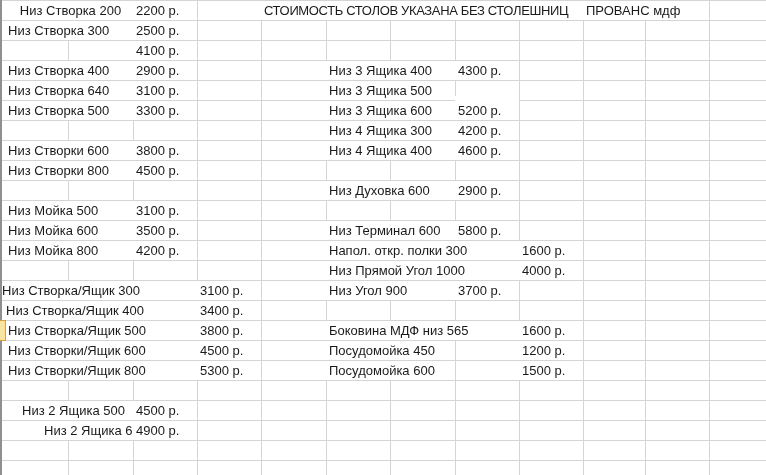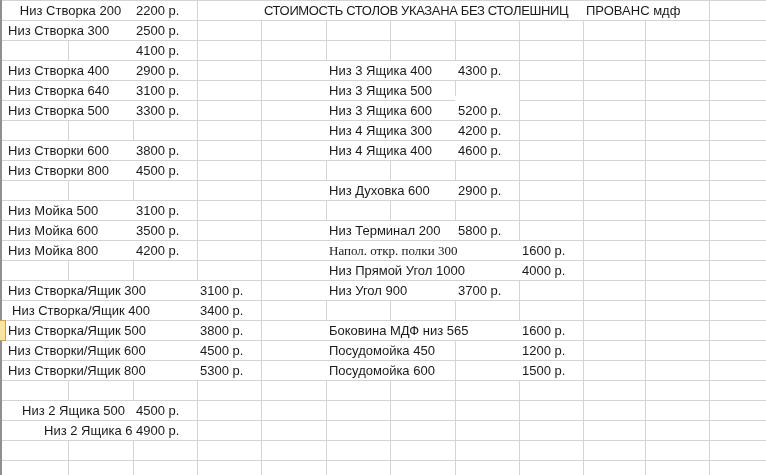--- a/index.html
+++ b/index.html
@@ -89,33 +89,33 @@
     <div class="cell" style="left: 326px; top: 141px; width: 129px; height: 19px;">Низ 4 Ящика 400</div>
     <div class="cell" style="left: 455px; top: 141px; width: 64px; height: 19px;">4600 р.</div>
     <div class="cell" style="left: 2px; top: 161px; width: 131px; height: 19px; padding-left: 6px;">Низ Створки 800</div>
     <div class="cell" style="left: 133px; top: 161px; width: 64px; height: 19px;">4500 р.</div>
     <div class="cell" style="left: 326px; top: 181px; width: 129px; height: 19px;">Низ Духовка 600</div>
     <div class="cell" style="left: 455px; top: 181px; width: 64px; height: 19px;">2900 р.</div>
     <div class="cell" style="left: 2px; top: 201px; width: 131px; height: 19px; padding-left: 6px;">Низ Мойка 500</div>
     <div class="cell" style="left: 133px; top: 201px; width: 64px; height: 19px;">3100 р.</div>
     <div class="cell" style="left: 2px; top: 221px; width: 131px; height: 19px; padding-left: 6px;">Низ Мойка 600</div>
     <div class="cell" style="left: 133px; top: 221px; width: 64px; height: 19px;">3500 р.</div>
-    <div class="cell" style="left: 326px; top: 221px; width: 129px; height: 19px;">Низ Терминал 200</div>
+    <div class="cell" style="left: 326px; top: 221px; width: 129px; height: 19px;">Низ Терминал 600</div>
     <div class="cell" style="left: 455px; top: 221px; width: 64px; height: 19px;">5800 р.</div>
     <div class="cell" style="left: 2px; top: 241px; width: 131px; height: 19px; padding-left: 6px;">Низ Мойка 800</div>
     <div class="cell" style="left: 133px; top: 241px; width: 64px; height: 19px;">4200 р.</div>
-    <div class="cell" style="left: 326px; top: 241px; width: 193px; height: 19px; font-family: Liberation Serif, serif;">Напол. откр. полки 300</div>
+    <div class="cell" style="left: 326px; top: 241px; width: 193px; height: 19px;">Напол. откр. полки 300</div>
     <div class="cell" style="left: 519px; top: 241px; width: 64px; height: 19px;">1600 р.</div>
     <div class="cell" style="left: 326px; top: 261px; width: 193px; height: 19px;">Низ Прямой Угол 1000</div>
     <div class="cell" style="left: 519px; top: 261px; width: 64px; height: 19px;">4000 р.</div>
-    <div class="cell" style="left: 2px; top: 281px; width: 195px; height: 19px; padding-left: 6px;">Низ Створка/Ящик 300</div>
+    <div class="cell" style="left: 2px; top: 281px; width: 195px; height: 19px; padding-left: 0;">Низ Створка/Ящик 300</div>
     <div class="cell" style="left: 197px; top: 281px; width: 64px; height: 19px;">3100 р.</div>
     <div class="cell" style="left: 326px; top: 281px; width: 129px; height: 19px;">Низ Угол 900</div>
     <div class="cell" style="left: 455px; top: 281px; width: 64px; height: 19px;">3700 р.</div>
-    <div class="cell" style="left: 6px; top: 301px; width: 195px; height: 19px; padding-left: 6px;">Низ Створка/Ящик 400</div>
+    <div class="cell" style="left: 0; top: 301px; width: 195px; height: 19px; padding-left: 6px;">Низ Створка/Ящик 400</div>
     <div class="cell" style="left: 197px; top: 301px; width: 64px; height: 19px;">3400 р.</div>
     <div class="cell" style="left: 2px; top: 321px; width: 195px; height: 19px; padding-left: 6px;">Низ Створка/Ящик 500</div>
     <div class="cell" style="left: 197px; top: 321px; width: 64px; height: 19px;">3800 р.</div>
     <div class="cell" style="left: 326px; top: 321px; width: 193px; height: 19px;">Боковина МДФ низ 565</div>
     <div class="cell" style="left: 519px; top: 321px; width: 64px; height: 19px;">1600 р.</div>
     <div class="cell" style="left: 2px; top: 341px; width: 195px; height: 19px; padding-left: 6px;">Низ Створки/Ящик 600</div>
     <div class="cell" style="left: 197px; top: 341px; width: 64px; height: 19px;">4500 р.</div>
     <div class="cell" style="left: 326px; top: 341px; width: 129px; height: 19px;">Посудомойка 450</div>
     <div class="cell" style="left: 519px; top: 341px; width: 64px; height: 19px;">1200 р.</div>
     <div class="cell" style="left: 2px; top: 361px; width: 195px; height: 19px; padding-left: 6px;">Низ Створки/Ящик 800</div>

